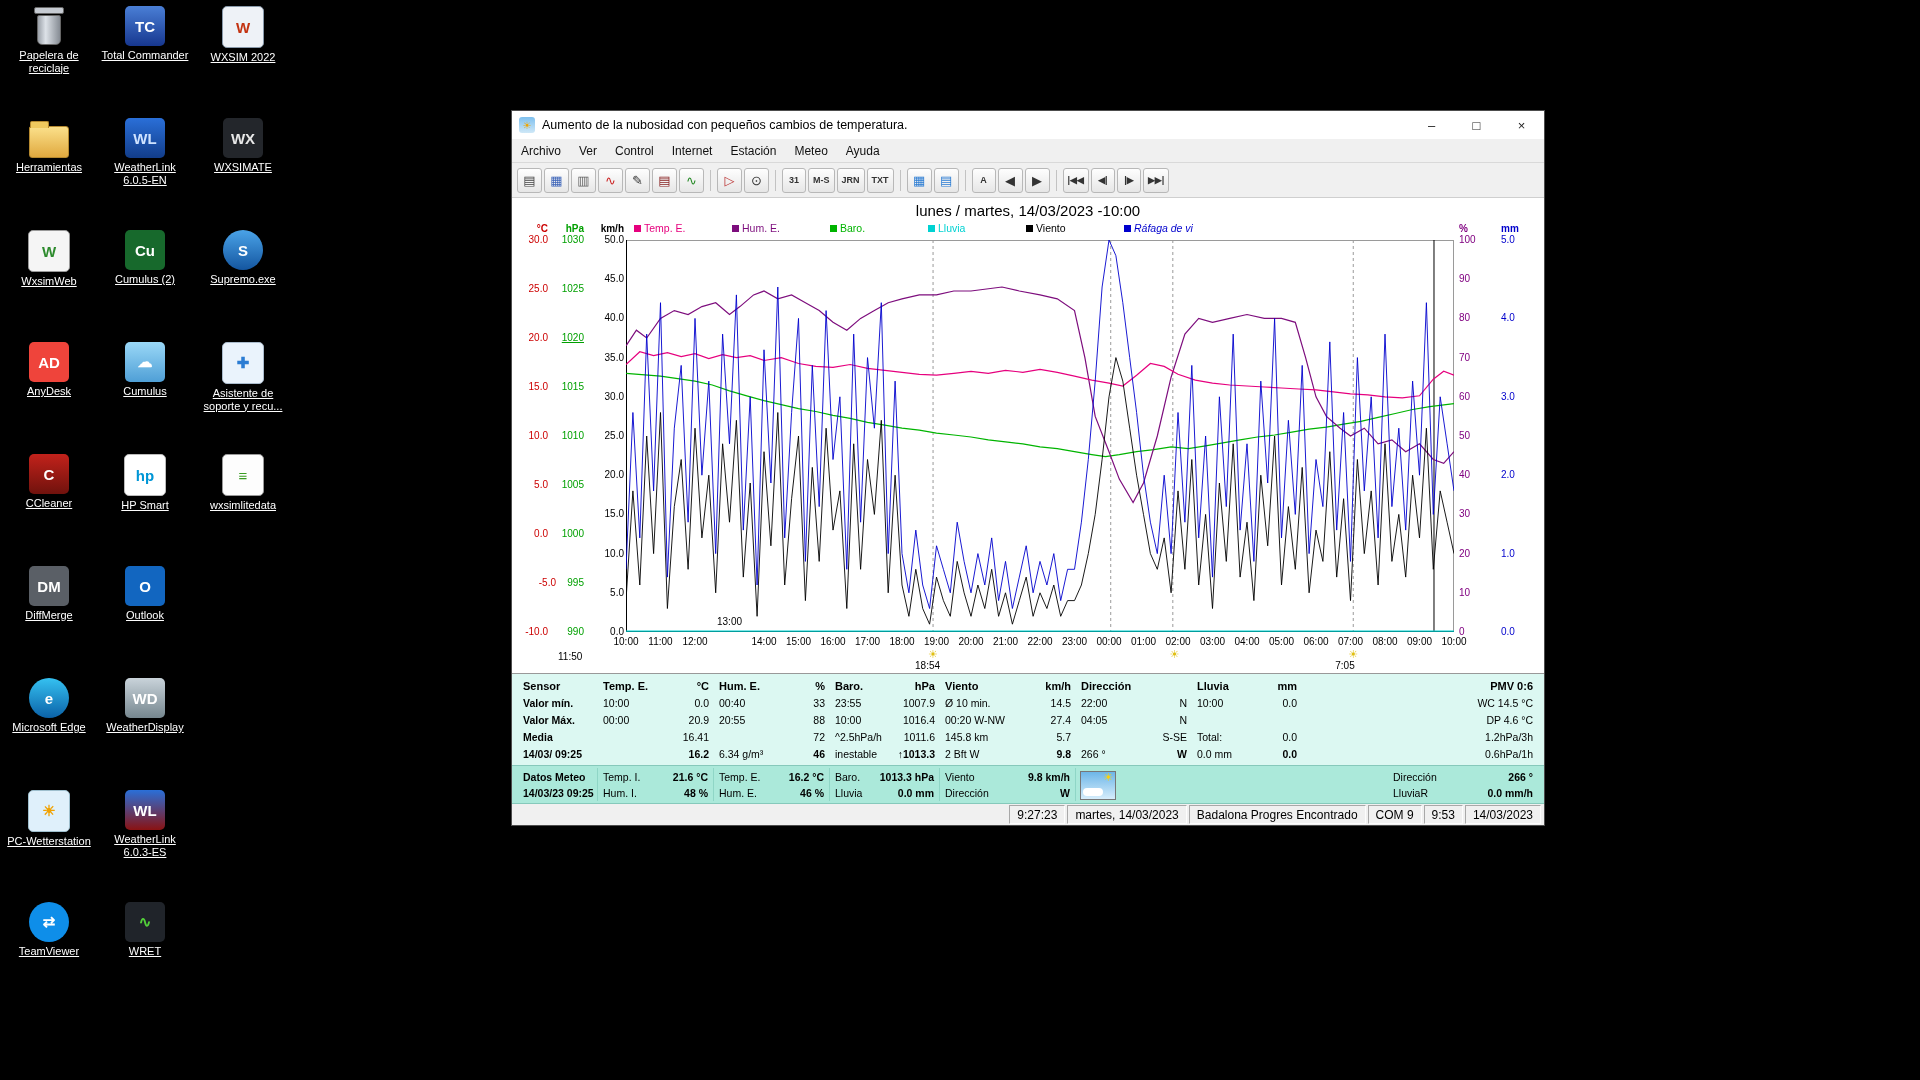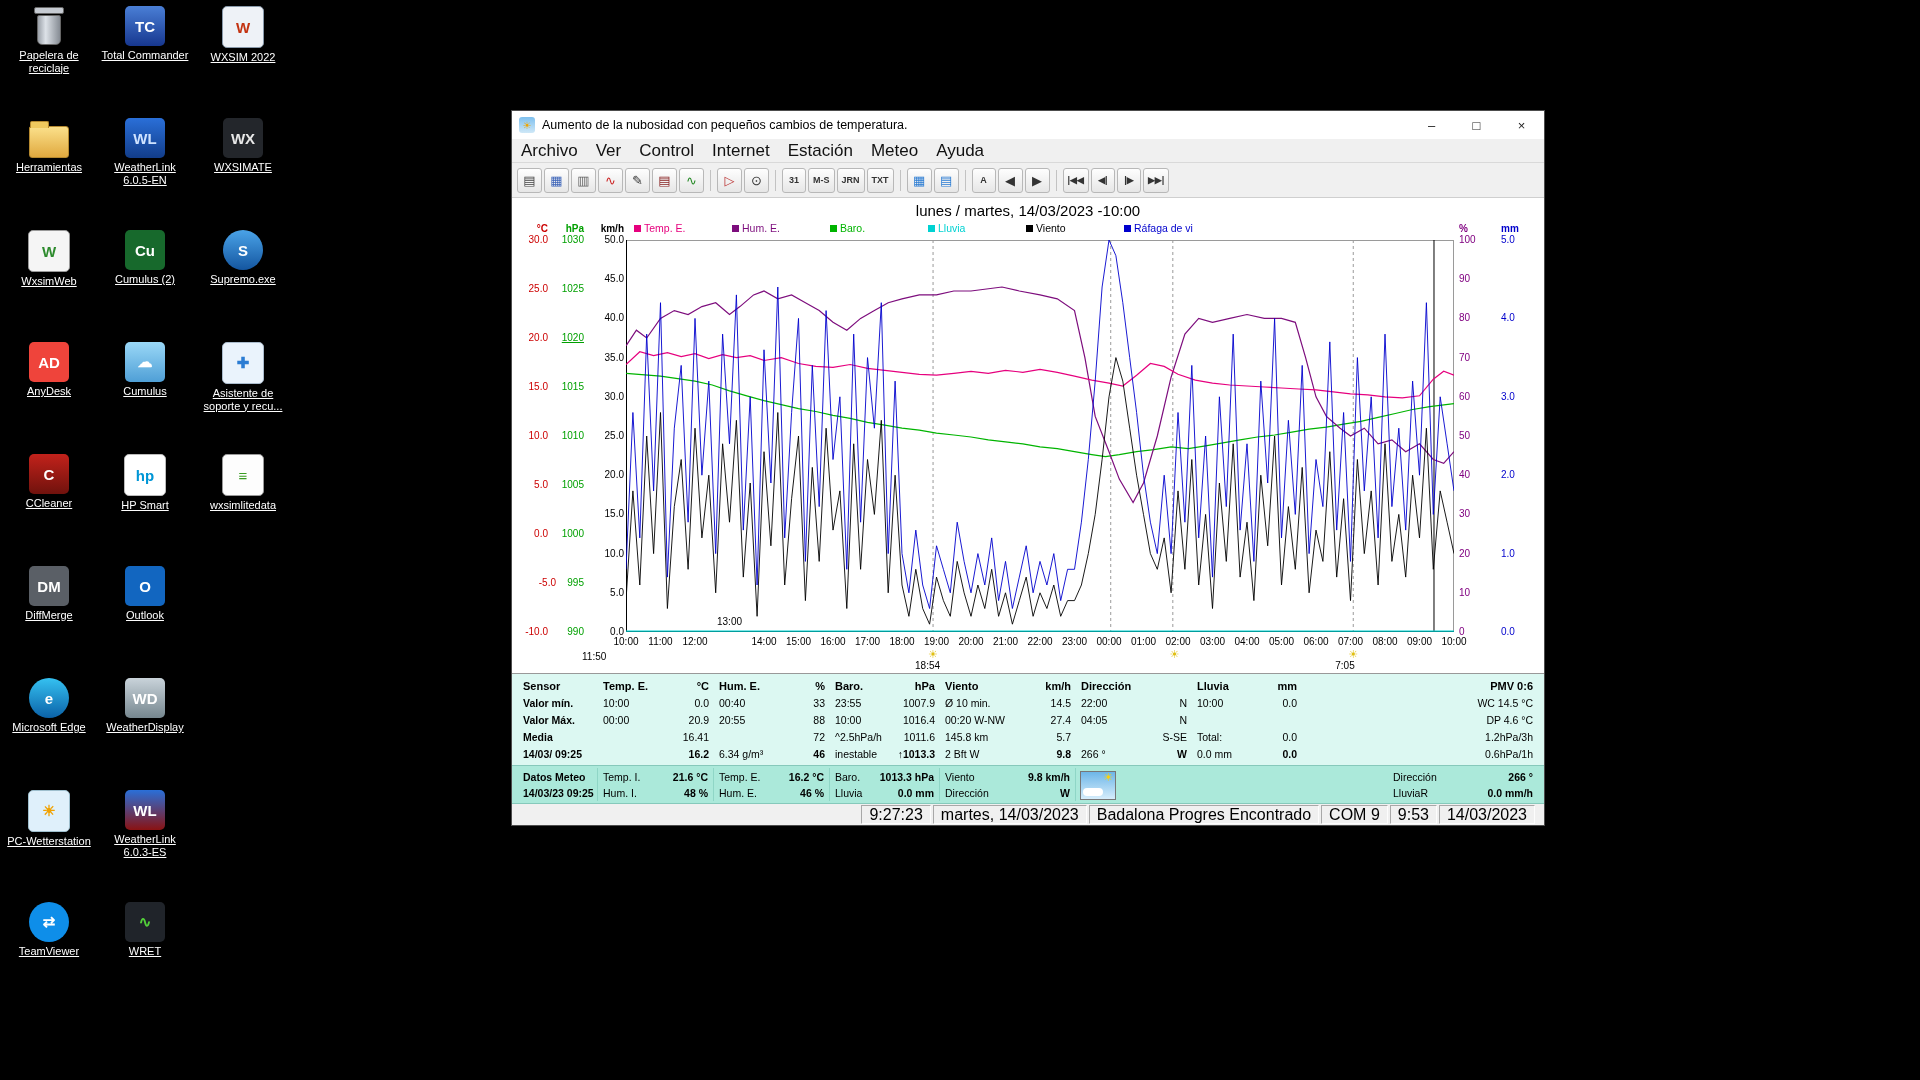--- a/index.html
+++ b/index.html
@@ -22,21 +22,21 @@
   .trash-body{width:22px;height:28px;background:linear-gradient(90deg,#9aa0a8,#dde2e8 35%,#868c94);
               border:1px solid #666;border-radius:2px 2px 5px 5px;}
   
   .win{position:absolute;left:511px;top:110px;width:1032px;height:714px;background:#f0f0f0;
        border:1px solid #4d4d4d;box-shadow:6px 10px 35px rgba(0,0,0,.65);display:flex;flex-direction:column;}
   .titlebar{height:28px;background:#fff;display:flex;align-items:center;padding-left:7px;flex:none;}
   .t-icon{width:16px;height:16px;border-radius:3px;background:linear-gradient(#7ec0ee,#cfe8f7);
           display:flex;align-items:center;justify-content:center;font-size:10px;color:#f0a500;flex:none;}
   .t-text{flex:1;font-size:12.5px;color:#000;margin-left:7px;white-space:nowrap;overflow:hidden;}
   .t-btn{width:45px;height:28px;display:flex;align-items:center;justify-content:center;font-size:13px;color:#222;cursor:pointer;}
-  .menubar{height:23px;background:#f0f0f0;display:flex;align-items:center;font-size:17px;color:#111;
+  .menubar{height:23px;background:#f0f0f0;display:flex;align-items:center;font-size:12px;color:#111;
            border-bottom:1px solid #d9d9d9;flex:none;}
   .menu-item{padding:3px 9px;cursor:pointer;}
   .toolbar{height:34px;background:#f0f0f0;display:flex;align-items:center;padding:0 5px;gap:2px;
            border-bottom:1px solid #cfcfcf;flex:none;}
   .tb{width:25px;height:25px;border:1px solid #b8b8b8;border-radius:3px;flex:none;cursor:pointer;
       background:linear-gradient(#fefefe,#e6e6e6);display:flex;align-items:center;justify-content:center;font-size:13px;}
   .tb.text{width:auto;min-width:24px;padding:0 4px;font-size:9px;font-weight:bold;color:#333;}
   .tb-sep{width:1px;height:21px;background:#c2c2c2;margin:0 4px;flex:none;}
   
   .chart-body{flex:1;background:#fff;position:relative;overflow:hidden;border-bottom:1px solid #999;}
@@ -64,21 +64,21 @@
         color:#000;border-bottom:1px solid #86c9bb;flex:none;box-sizing:border-box;}
   .lcell{display:flex;flex-direction:column;justify-content:center;padding:0 5px;border-right:1px solid #8fd6c6;box-sizing:border-box;}
   .lrow{display:flex;justify-content:space-between;gap:6px;height:16px;align-items:center;white-space:nowrap;}
   .lrow .v{font-weight:bold;}
   .lspacer{flex:1;}
   .wicon{width:34px;height:27px;margin:3px 4px;background:linear-gradient(#6db6e8,#d6edfb);
          border:1px solid #777;position:relative;flex:none;}
   .wicon .s{position:absolute;right:2px;top:-1px;color:#ffd200;font-size:11px;}
   .wicon .c{position:absolute;left:2px;bottom:3px;width:20px;height:8px;background:#fff;border-radius:5px;}
   
-  .statusbar{height:21px;background:#f0f0f0;display:flex;align-items:center;font-size:16px;color:#000;padding:0 8px;flex:none;}
+  .statusbar{height:21px;background:#f0f0f0;display:flex;align-items:center;font-size:12px;color:#000;padding:0 2px;flex:none;}
   .sb-spacer{flex:1;}
   .sb-cell{height:17px;display:flex;align-items:center;padding:0 7px;margin:0 1px;
            border:1px solid;border-color:#a8a8a8 #fdfdfd #fdfdfd #a8a8a8;white-space:nowrap;}
 </style>
 </head>
 <body>
 
 <div class="screen">
   <div id="desktop-icons">
       <div class="icon-col" style="left: 2px;">
@@ -325,21 +325,21 @@
         <span class="legend-item" style="left: 416px; top: 24px;">
           <span class="legend-sq" style="background: rgb(0, 210, 210);"></span>
           <span style="color: rgb(0, 210, 210);">Lluvia</span>
         </span>
         <span class="legend-item" style="left: 514px; top: 24px;">
           <span class="legend-sq" style="background: rgb(0, 0, 0);"></span>
           <span style="color: rgb(0, 0, 0);">Viento</span>
         </span>
         <span class="legend-item" style="left: 612px; top: 24px;">
           <span class="legend-sq" style="background: rgb(0, 0, 205);"></span>
-          <span style="color: rgb(0, 0, 205);">Ráfaga de vi</span>
+          <span style="color: rgb(0, 0, 205); font-style: italic;">Ráfaga de vi</span>
         </span>
         <svg id="plot-svg" width="828" height="392" viewBox="0 0 828 392" style="left: 114px; top: 42px;">
           <rect x="0.5" y="0.5" width="827" height="391" fill="none" stroke="#9a9a9a"></rect>
           <line x1="307.04999999999995" y1="0" x2="307.04999999999995" y2="392" stroke="#9a9a9a" stroke-width="1" stroke-dasharray="3,3"></line>
           <line x1="484.725" y1="0" x2="484.725" y2="392" stroke="#9a9a9a" stroke-width="1" stroke-dasharray="3,3"></line>
           <line x1="546.825" y1="0" x2="546.825" y2="392" stroke="#9a9a9a" stroke-width="1" stroke-dasharray="3,3"></line>
           <line x1="727.26" y1="0" x2="727.26" y2="392" stroke="#9a9a9a" stroke-width="1" stroke-dasharray="3,3"></line>
           <line x1="807.9900000000001" y1="0" x2="807.9900000000001" y2="392" stroke="#000" stroke-width="1"></line>
           <line x1="0.5" y1="0" x2="0.5" y2="392" stroke="#000" stroke-width="1"></line>
           <line x1="0" y1="391.5" x2="828" y2="391.5" stroke="#000" stroke-width="1"></line>
@@ -348,21 +348,21 @@
           <polyline points="0.0,105.8 10.4,90.2 20.7,98.0 34.5,78.4 48.3,70.6 62.1,74.5 75.9,66.6 89.7,62.7 103.5,74.5 113.9,66.6 127.6,54.9 138.0,51.0 151.8,58.8 165.6,54.9 179.4,62.7 193.2,70.6 207.0,82.3 220.8,90.2 234.6,78.4 248.4,70.6 262.2,62.7 276.0,58.8 293.3,54.9 310.5,54.9 327.8,51.0 345.0,51.0 376.0,47.0 393.3,51.0 414.0,54.9 431.3,58.8 448.5,70.6 458.9,117.6 469.2,176.4 483.0,211.7 493.3,239.1 507.1,262.6 517.5,243.0 531.3,196.0 545.1,137.2 558.9,94.1 572.7,78.4 586.5,82.3 603.8,78.4 621.0,74.5 638.3,78.4 655.5,78.4 669.3,82.3 679.6,117.6 690.0,156.8 700.4,176.4 714.1,188.2 724.5,196.0 738.3,188.2 752.1,203.8 765.9,199.9 779.7,211.7 793.5,203.8 807.3,219.5 817.7,223.4 828.0,211.7" fill="none" stroke="#7d0d7d" stroke-width="1.2"></polyline>
           <polyline points="0.0,124.5 13.8,111.7 27.6,115.6 41.4,112.7 55.2,116.6 69.0,113.7 82.8,118.6 96.6,114.7 110.4,117.6 124.2,115.6 138.0,120.5 155.3,117.6 172.5,123.5 189.8,126.4 207.0,127.4 224.2,124.5 241.5,128.4 258.8,130.3 276.0,132.3 293.3,134.3 310.5,135.2 327.8,133.3 345.0,131.3 362.3,133.3 379.5,130.3 396.8,132.3 414.0,129.4 431.3,132.3 448.5,136.2 465.8,140.1 483.0,143.1 496.8,146.0 510.6,135.2 524.4,123.5 538.2,126.4 552.0,134.3 569.3,140.1 586.5,143.1 603.8,145.0 621.0,146.0 638.3,147.0 655.5,148.0 672.8,149.0 690.0,149.9 707.3,151.9 724.5,153.9 741.8,154.8 759.0,156.8 776.3,157.8 793.5,155.8 807.3,139.2 817.7,131.3 828.0,135.2" fill="none" stroke="#e6007e" stroke-width="1.2"></polyline>
           <polyline points="0.0,360.6 6.9,250.9 13.8,345.0 20.7,196.0 27.6,313.6 34.5,172.5 41.4,368.5 48.3,266.6 55.2,219.5 62.1,329.3 69.0,188.2 75.9,297.9 82.8,235.2 89.7,352.8 96.6,203.8 103.5,282.2 110.4,180.3 117.3,337.1 124.2,243.0 131.1,376.3 138.0,211.7 144.9,305.8 151.8,172.5 158.7,345.0 165.6,258.7 172.5,196.0 179.4,360.6 186.3,227.4 193.2,321.4 200.1,188.2 207.0,290.1 213.9,250.9 220.8,368.5 227.7,203.8 234.6,329.3 241.5,219.5 248.4,274.4 255.3,180.3 262.2,352.8 269.1,235.2 276.0,345.0 282.9,376.3 289.8,329.3 296.7,368.5 303.6,384.2 310.5,337.1 317.4,360.6 324.3,376.3 331.2,321.4 338.1,352.8 345.0,376.3 351.9,345.0 358.8,368.5 365.7,329.3 372.6,376.3 379.5,352.8 386.4,384.2 393.3,360.6 400.2,337.1 407.1,376.3 414.0,352.8 420.9,368.5 427.8,345.0 434.7,376.3 441.6,360.6 448.5,360.6 455.4,345.0 462.3,313.6 469.2,274.4 476.1,219.5 483.0,156.8 489.9,117.6 496.8,141.1 503.7,188.2 510.6,235.2 517.5,274.4 524.4,313.6 531.3,329.3 538.2,297.9 545.1,352.8 552.0,250.9 558.9,329.3 565.8,219.5 572.7,345.0 579.6,274.4 586.5,368.5 593.4,243.0 600.3,321.4 607.2,203.8 614.1,337.1 621.0,282.2 627.9,360.6 634.8,235.2 641.7,305.8 648.6,196.0 655.5,345.0 662.4,266.6 669.3,329.3 676.2,227.4 683.1,352.8 690.0,290.1 696.9,321.4 703.8,211.7 710.7,337.1 717.6,258.7 724.5,360.6 731.4,219.5 738.3,313.6 745.2,250.9 752.1,345.0 759.0,203.8 765.9,321.4 772.8,274.4 779.7,337.1 786.6,235.2 793.5,297.9 800.4,188.2 807.3,329.3 814.2,250.9 821.1,282.2 828.0,313.6" fill="none" stroke="#000000" stroke-width="0.9"></polyline>
           <polyline points="0.0,329.3 6.9,172.5 13.8,297.9 20.7,94.1 27.6,250.9 34.5,62.7 41.4,337.1 48.3,188.2 55.2,125.4 62.1,282.2 69.0,78.4 75.9,235.2 82.8,141.1 89.7,313.6 96.6,94.1 103.5,203.8 110.4,54.9 117.3,290.1 124.2,156.8 131.1,345.0 138.0,109.8 144.9,243.0 151.8,47.0 158.7,297.9 165.6,172.5 172.5,78.4 179.4,321.4 186.3,125.4 193.2,266.6 200.1,70.6 207.0,219.5 213.9,156.8 220.8,329.3 227.7,94.1 234.6,282.2 241.5,117.6 248.4,188.2 255.3,62.7 262.2,313.6 269.1,141.1 276.0,313.6 282.9,352.8 289.8,290.1 296.7,345.0 303.6,368.5 310.5,305.8 317.4,329.3 324.3,352.8 331.2,282.2 338.1,321.4 345.0,352.8 351.9,313.6 358.8,345.0 365.7,297.9 372.6,360.6 379.5,321.4 386.4,368.5 393.3,337.1 400.2,305.8 407.1,352.8 414.0,321.4 420.9,345.0 427.8,313.6 434.7,360.6 441.6,329.3 448.5,329.3 455.4,282.2 462.3,219.5 469.2,141.1 476.1,47.0 483.0,0.0 489.9,15.7 496.8,62.7 503.7,117.6 510.6,172.5 517.5,235.2 524.4,282.2 531.3,313.6 538.2,235.2 545.1,313.6 552.0,172.5 558.9,282.2 565.8,125.4 572.7,297.9 579.6,196.0 586.5,337.1 593.4,156.8 600.3,266.6 607.2,94.1 614.1,290.1 621.0,203.8 627.9,321.4 634.8,141.1 641.7,243.0 648.6,78.4 655.5,297.9 662.4,180.3 669.3,274.4 676.2,125.4 683.1,313.6 690.0,219.5 696.9,266.6 703.8,101.9 710.7,290.1 717.6,172.5 724.5,321.4 731.4,117.6 738.3,250.9 745.2,156.8 752.1,297.9 759.0,94.1 765.9,266.6 772.8,188.2 779.7,290.1 786.6,141.1 793.5,235.2 800.4,62.7 807.3,274.4 814.2,156.8 821.1,203.8 828.0,250.9" fill="none" stroke="#0000cd" stroke-width="0.9"></polyline>
         </svg>
         <span class="sunmark" style="left: 416.05px; top: 451px;">☀</span>
         <span class="mlabel" style="left: 403.05px; top: 463px;">18:54</span>
         <span class="sunmark" style="left: 657.55px; top: 451px;">☀</span>
         <span class="sunmark" style="left: 836.26px; top: 451px;">☀</span>
         <span class="mlabel" style="left: 823.26px; top: 463px;">7:05</span>
-        <span class="mlabel" style="left: 70px; top: 454px;">11:50</span>
+        <span class="mlabel" style="left: 46px; top: 454px;">11:50</span>
       </div>
     <div class="stats" id="stats">
         <div class="scol bold">
           <div class="hdr">
             <span>Sensor</span>
           </div>
           <div class="r">
             <span>Valor mín.</span>
           </div>
           <div class="r">

